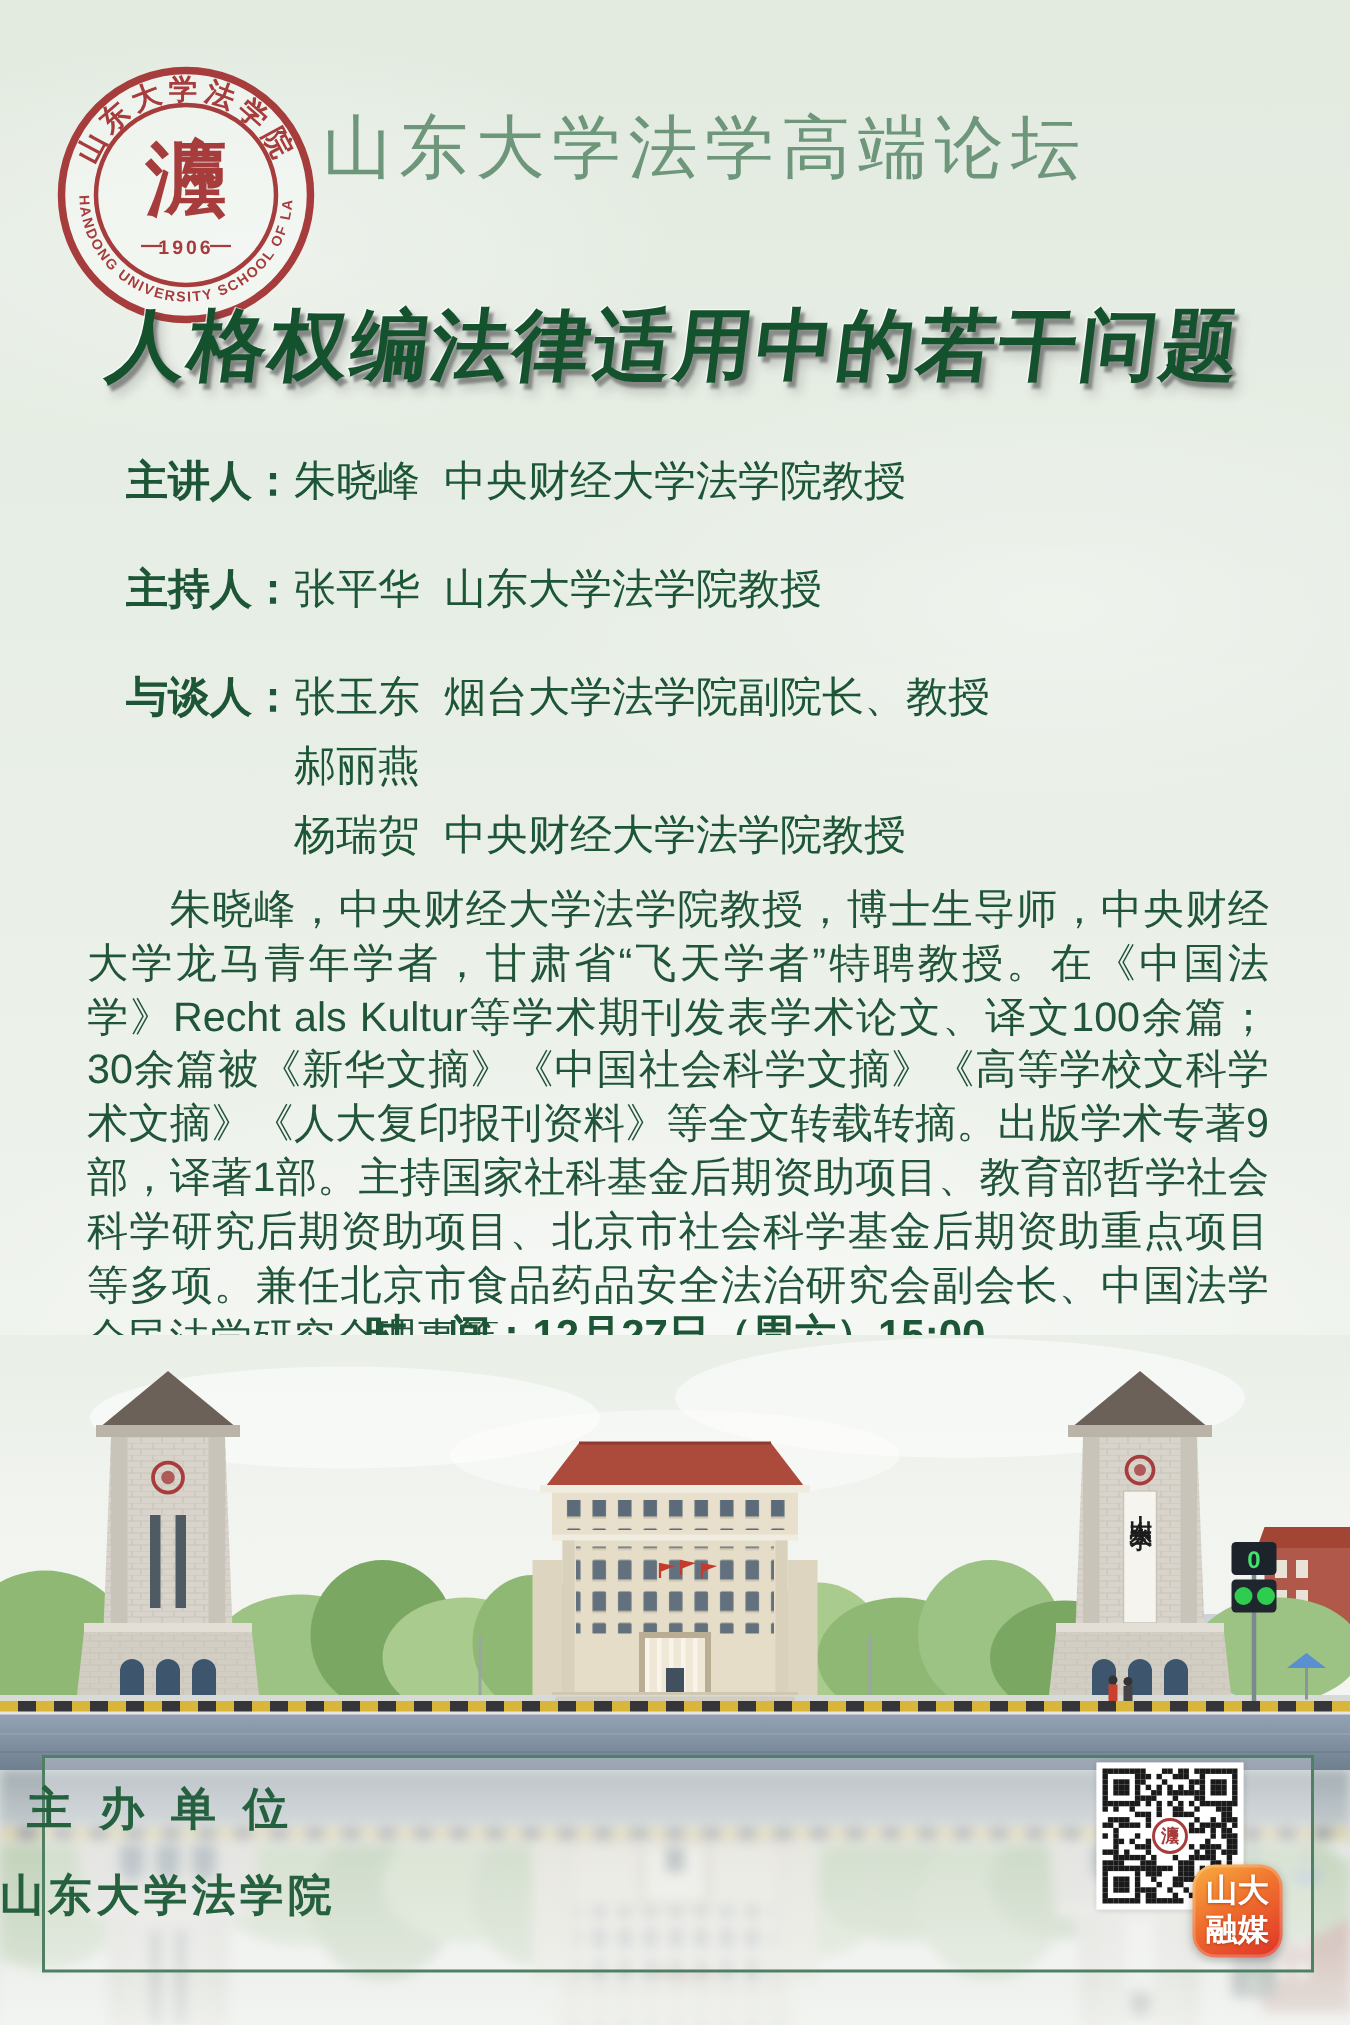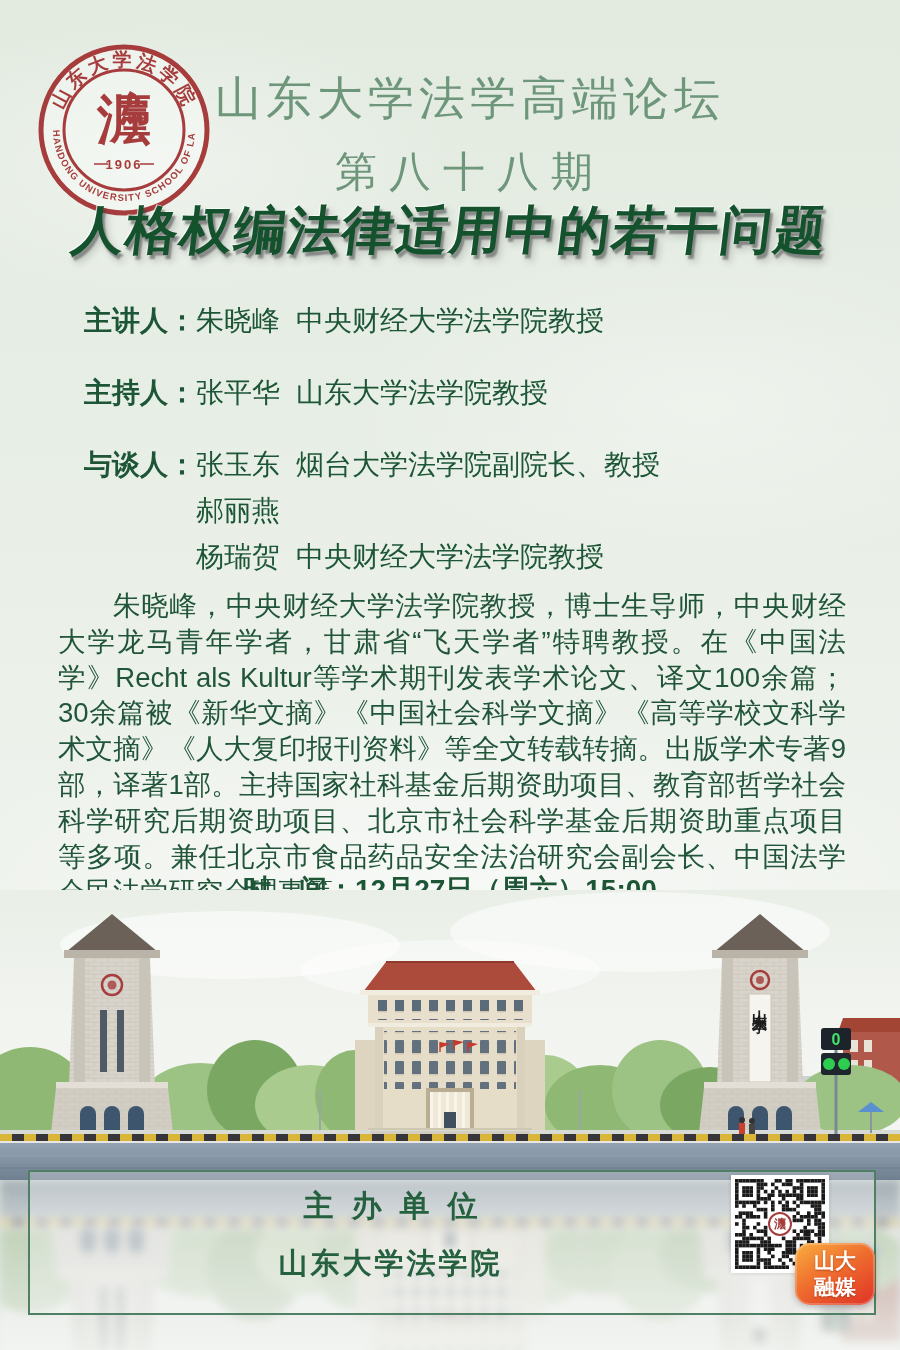--- a/index.html
+++ b/index.html
@@ -43,29 +43,29 @@
   .schedule .line2{margin-left:20px;}
   
   .scene{position:absolute;left:0;top:890px;width:900px;height:290px;}
   .scene svg{display:block;}
   
   .reflection{position:absolute;left:0;top:1180px;width:900px;height:170px;overflow:hidden;background:#d9dedb;}
   .reflection svg{display:block;transform:scaleY(-1);filter:blur(4px) saturate(.85);opacity:.5;}
   .reflection::after{content:"";position:absolute;inset:0;background:linear-gradient(rgba(240,243,240,0) 0%,rgba(243,245,242,.55) 75%,rgba(245,247,244,.8) 100%);}
   
   .panel{position:absolute;left:28px;top:1170px;width:844px;height:141px;border:2px solid #4f8063;background:rgba(252,253,252,.30);}
-  .organizer{position:absolute;left:0;top:1186px;width:781px;text-align:center;color:#25603f;}
+  .organizer{position:absolute;left:0;top:1186px;width:781px;color:#25603f;}
   .organizer-label{font-size:30px;font-weight:800;letter-spacing:18px;padding-left:18px;}
   .organizer-name{font-size:29px;font-weight:600;letter-spacing:3px;margin-top:17px;}
   
   .qr{position:absolute;left:731px;top:1175px;width:98px;height:98px;background:#fff;box-shadow:0 0 4px rgba(0,0,0,.15);}
   .qr-seal{position:absolute;left:37px;top:37px;width:24px;height:24px;border-radius:50%;background:#fff;border:2px solid #a63c3c;box-sizing:border-box;
            color:#a63c3c;font-size:12px;line-height:20px;text-align:center;font-weight:700;}
   .app-badge{
-    position:absolute;left:795px;top:1243px;width:80px;height:62px;border-radius:15px;
+    position:absolute;left:795px;top:1243px;width:60px;height:62px;border-radius:15px;
     background:linear-gradient(150deg,#f8a73d 5%,#ef6f2e 45%,#e23c28 90%);
     box-shadow:0 2px 6px rgba(0,0,0,.25), inset 0 0 0 2px rgba(255,255,255,.22);
     color:#fff;text-align:center;font-weight:900;font-size:21px;line-height:26px;padding-top:5px;box-sizing:border-box;
     text-shadow:0 1px 2px rgba(140,40,10,.55);
   }
 </style>
 </head>
 <body>
 
 <div id="poster">
@@ -86,21 +86,20 @@
       </text>
       <text x="88" y="96" text-anchor="middle" font-size="54" font-weight="700" fill="#a63c3c">灋</text>
       <line x1="58" y1="122" x2="72" y2="122" stroke="#a63c3c" stroke-width="1.5"></line>
       <line x1="104" y1="122" x2="118" y2="122" stroke="#a63c3c" stroke-width="1.5"></line>
       <text x="88" y="127" text-anchor="middle" font-size="13" font-weight="700" letter-spacing="2" fill="#a63c3c">1906</text>
     </svg>
   </div>
 
   <div class="header-titles">
     <div class="forum-line">山东大学法学高端论坛</div>
-    <div class="session-line">第八十八期</div>
   </div>
 
   <div class="main-title">
     <span>人格权编法律适用中的若干问题</span>
   </div>
 
   <div class="people">
     <div class="people-row">
       <span class="lbl">主讲人：</span>
       <span class="nm">朱晓峰</span>

